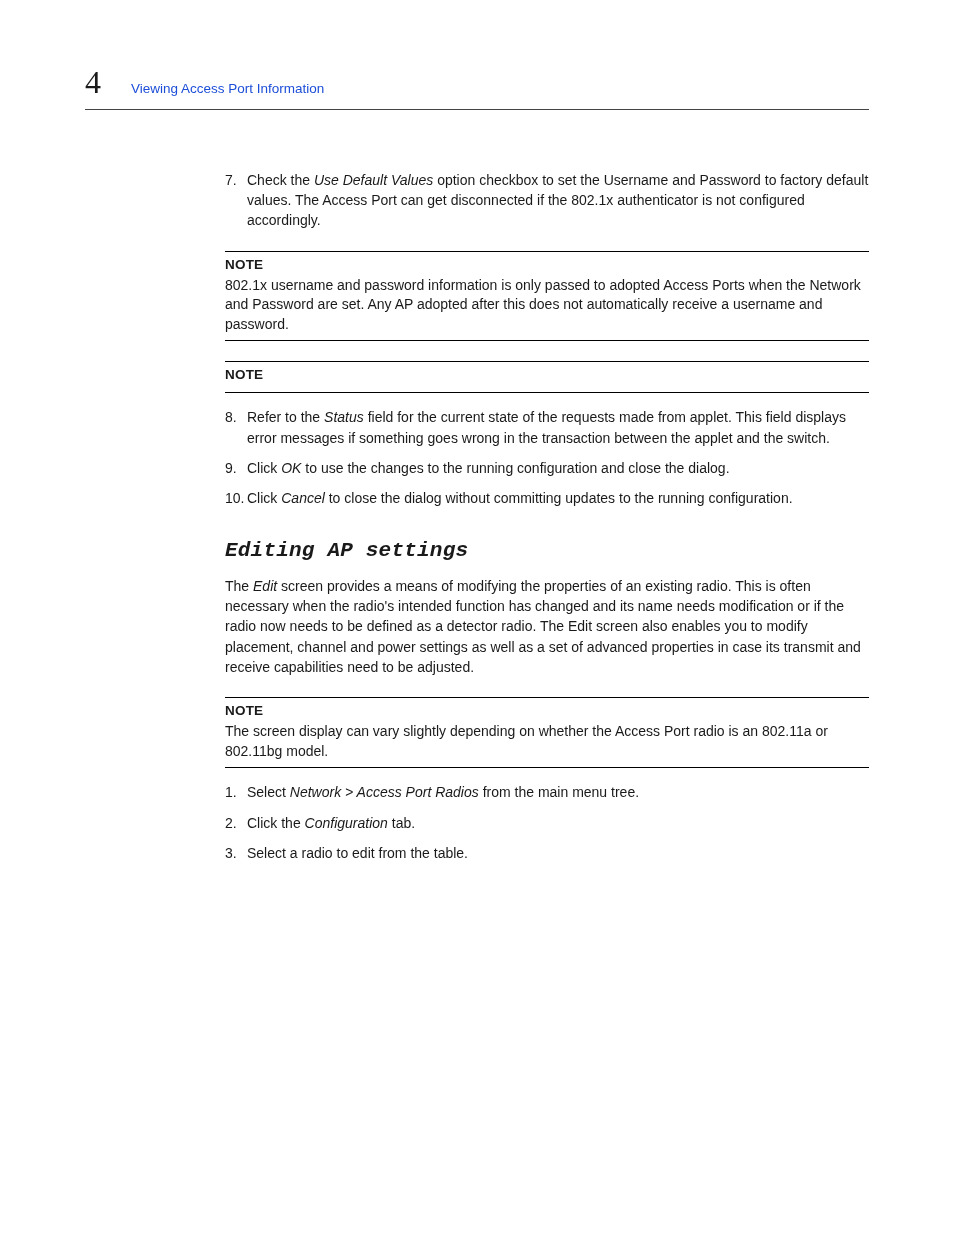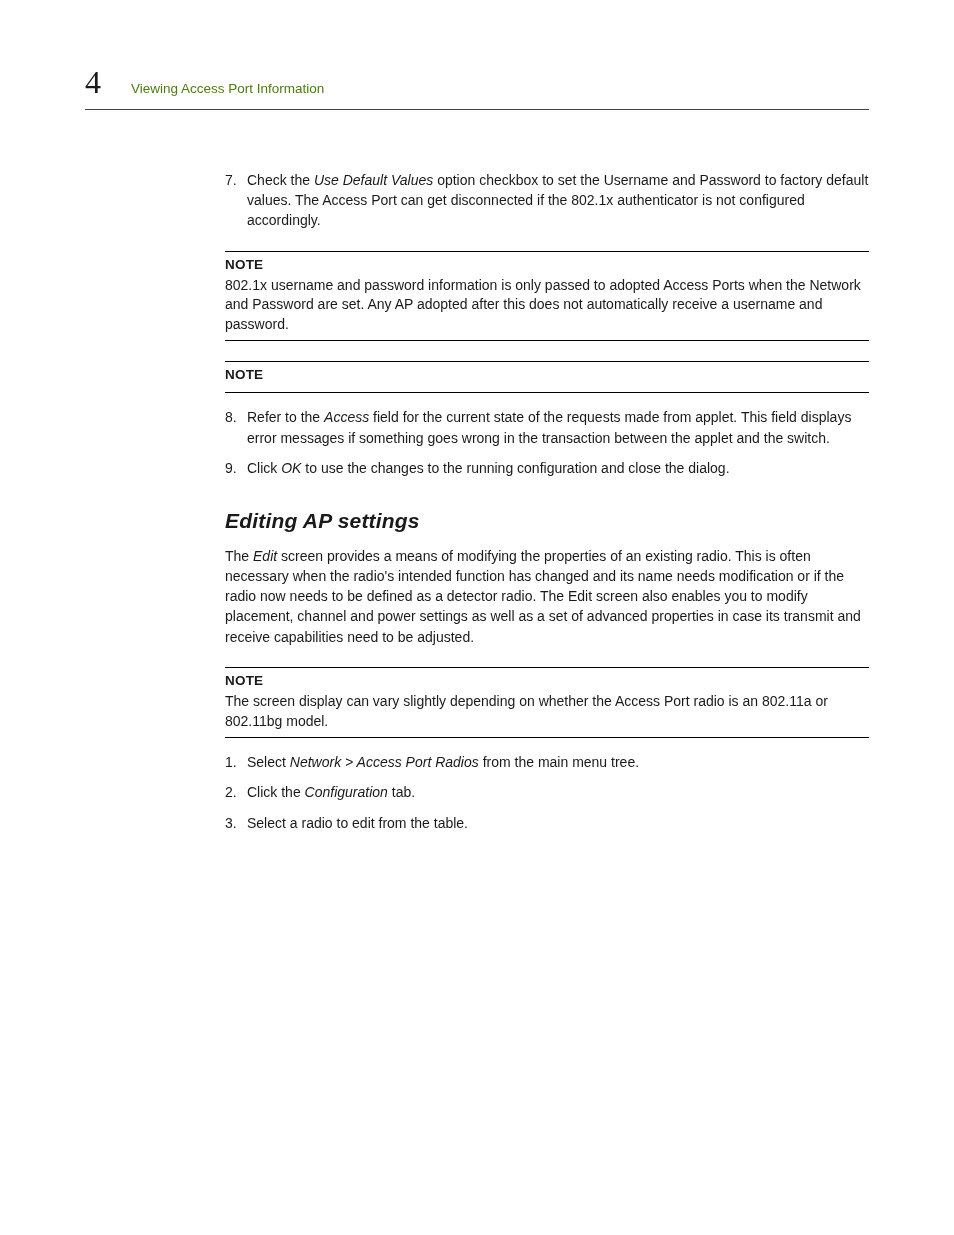--- a/index.html
+++ b/index.html
@@ -25,21 +25,21 @@
     align-items: baseline;
   }
   .chapter-num {
     font-family: Georgia, 'Times New Roman', serif;
     font-size: 32px;
     font-weight: normal;
     margin-right: 30px;
   }
   .header-title {
     font-size: 13.5px;
-    color: #4d7c0f;
+    color: #1d4ed8;
   }
   .content {
     margin-left: 140px;
   }
   ol.numbered {
     list-style: none;
     padding-left: 0;
     margin: 0 0 10px 0;
   }
   ol.numbered li {
@@ -65,21 +65,21 @@
     font-family: Arial, Helvetica, sans-serif;
     font-weight: bold;
     font-size: 13.5px;
     letter-spacing: 0.2px;
     margin-bottom: 1px;
   }
   .note-text {
     line-height: 1.4;
   }
   h2.section-heading {
-    font-family: Liberation Sans, sans-serif;
+    font-family: Liberation Mono, monospace;
     font-style: italic;
     font-weight: bold;
     font-size: 21px;
     margin: 28px 0 10px 0;
     letter-spacing: 0.2px;
   }
   .para {
     margin: 8px 0 10px 0;
     line-height: 1.45;
   }
@@ -113,27 +113,33 @@
     </div>
 
     <div class="note-block">
       <div class="note-label">NOTE</div>
     </div>
 
     <ol class="numbered">
       <li>
         <span class="num">8.</span>
         <span class="body">
-          <span>Refer to the </span><em>Access</em><span> field for the current state of the requests made from applet. This field displays error messages if something goes wrong in the transaction between the applet and the switch.</span>
+          <span>Refer to the </span><em>Status</em><span> field for the current state of the requests made from applet. This field displays error messages if something goes wrong in the transaction between the applet and the switch.</span>
         </span>
       </li>
       <li>
         <span class="num">9.</span>
         <span class="body">
           <span>Click </span><em>OK</em><span> to use the changes to the running configuration and close the dialog.</span>
+        </span>
+      </li>
+      <li>
+        <span class="num">10.</span>
+        <span class="body">
+          <span>Click </span><em>Cancel</em><span> to close the dialog without committing updates to the running configuration.</span>
         </span>
       </li>
     </ol>
 
     <h2 class="section-heading">Editing AP settings</h2>
 
     <p class="para">
       <span>The </span><em>Edit</em><span> screen provides a means of modifying the properties of an existing radio. This is often necessary when the radio's intended function has changed and its name needs modification or if the radio now needs to be defined as a detector radio. The Edit screen also enables you to modify placement, channel and power settings as well as a set of advanced properties in case its transmit and receive capabilities need to be adjusted.</span>
     </p>
 

